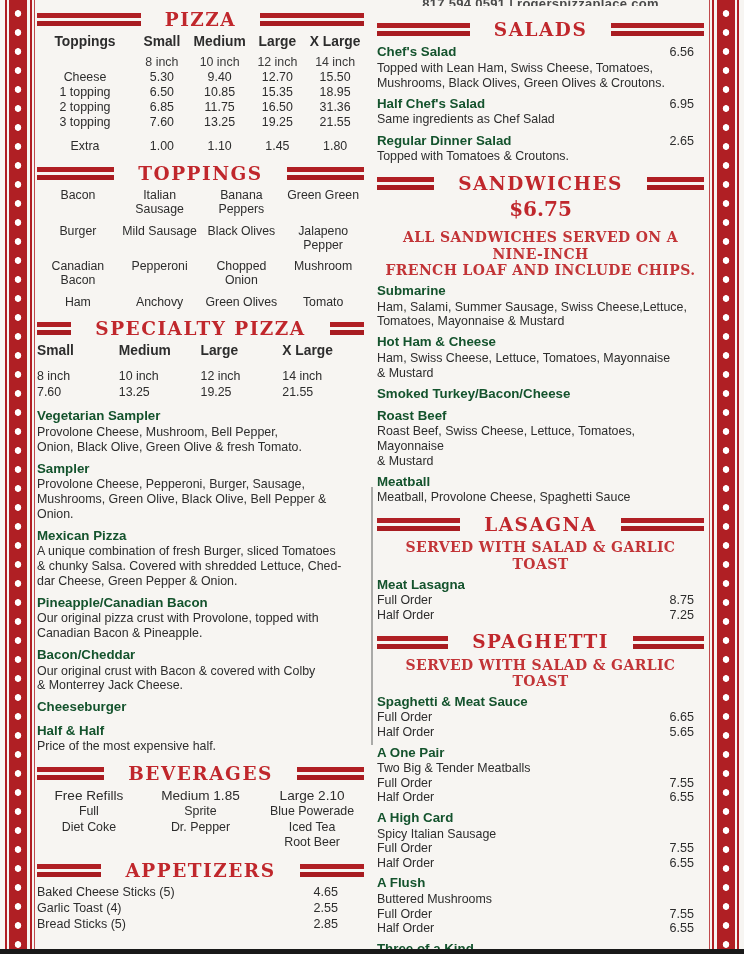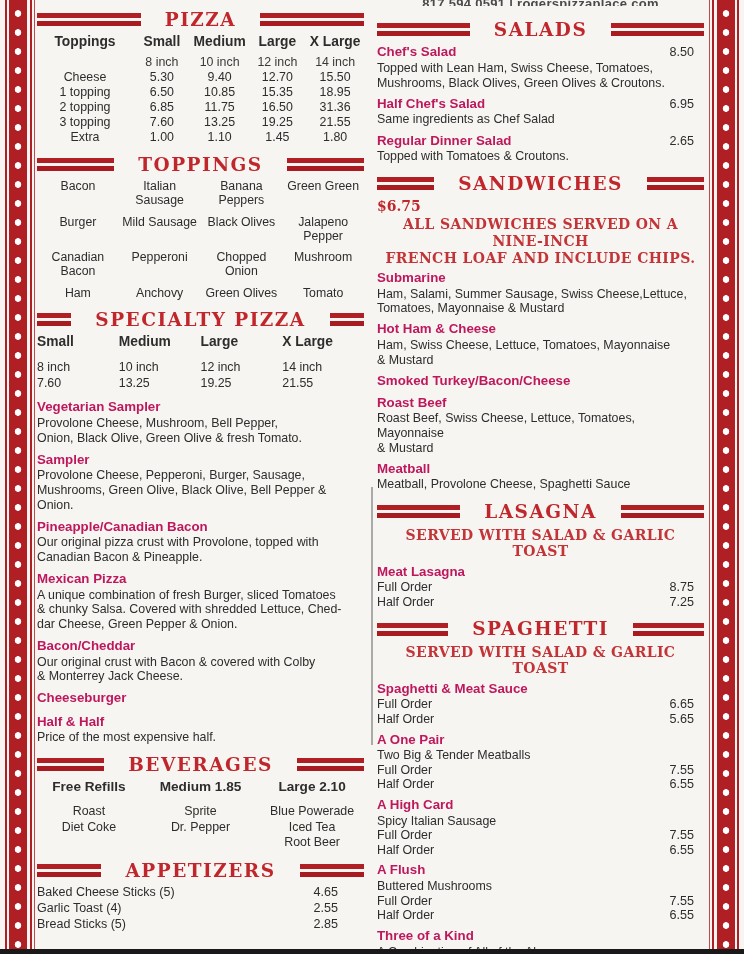--- a/index.html
+++ b/index.html
@@ -28,53 +28,53 @@
   .content{position:absolute;left:37px;right:40px;top:0;bottom:6px;display:flex;gap:13px;}
   .col{flex:1;min-width:0;}
   .phone{position:relative;top:-4px;height:10px;text-align:center;font-weight:bold;
     color:#4a4a4a;font-size:13px;letter-spacing:.3px;white-space:nowrap;overflow:hidden;}
   
   .shead{display:flex;align-items:center;gap:24px;margin:9px 0 4px;}
   .bars{flex:1;height:13px;min-width:30px;
     background:linear-gradient(to bottom,#b01f24 0 5px,rgba(0,0,0,0) 5px 8px,#a81c21 8px 13px);}
   .stitle{margin:0;font-family:"DejaVu Serif",serif;font-weight:bold;font-size:18.5px;
     letter-spacing:1.5px;color:#c0272c;white-space:nowrap;}
-  .big-price{font-family:"DejaVu Serif",serif;font-weight:bold;font-size:14px;color:#c0272c;
-    text-align:left;margin:0 0 2px;}
+  .big-price{font-family:"DejaVu Serif",serif;font-weight:bold;font-size:20px;color:#c0272c;
+    text-align:center;margin:0 0 8px;}
   .rnote{font-family:"DejaVu Serif",serif;font-weight:bold;font-size:14px;color:#c23437;
     text-align:center;letter-spacing:.4px;line-height:1.18;white-space:pre-line;margin-bottom:4px;}
   
   .prow{display:grid;grid-template-columns:96px 1fr 1fr 1fr 1fr;text-align:center;}
   .phead{font-weight:bold;font-size:13.8px;margin-bottom:2px;}
   .psizes{margin-top:5px;color:#3a3a3a;}
   .each-rows .prow{line-height:1.22;}
-  .pextra{}
+  .pextra{margin-top:9px;}
   .flat{display:contents;}
   
   .tgrid{display:grid;grid-template-columns:repeat(4,1fr);grid-template-rows:repeat(4,auto);
     grid-auto-flow:column;text-align:center;row-gap:7px;font-size:12.3px;margin:2px 0 2px;}
   
   .srow{display:grid;grid-template-columns:repeat(4,1fr);}
   .sheadrow{font-weight:bold;font-size:13.8px;margin-bottom:10px;}
   .scell{display:flex;flex-direction:column;line-height:1.25;}
   .stable{margin-bottom:8px;}
   
-  .iname{font-weight:bold;font-size:13.3px;line-height:1.25;color:#be185d;}
+  .iname{font-weight:bold;font-size:13.3px;line-height:1.25;color:#14532d;}
   .desc{white-space:pre-line;line-height:1.18;}
   .desc:empty{display:none;}
   .sitem{margin-bottom:6.5px;}
   .mitem{margin-bottom:5.5px;}
   .irow{display:flex;justify-content:space-between;padding-right:10px;align-items:baseline;}
   .price{font-size:12.6px;color:#2d2d2d;}
   
   .pitem{margin-bottom:5px;}
   .oline{display:flex;justify-content:space-between;padding-right:10px;line-height:1.16;}
   
   .bgrid{display:grid;grid-template-columns:1fr 1.15fr 1fr;text-align:center;margin-top:2px;}
-  .bhead{font-weight:bold;font-size:13.6px;margin-bottom:9px;}
+  .bhead{font-weight:normal;font-size:13.6px;}
   .blist div{line-height:1.25;}
   
   .arow{display:flex;justify-content:space-between;padding-right:26px;line-height:1.26;font-size:12.5px;}
 </style>
 </head>
 <body>
 
 <div class="band left">
   <div class="m"></div>
     <div class="l1"></div>
@@ -231,31 +231,31 @@
           <div class="desc">Provolone Cheese, Mushroom, Bell Pepper,
 Onion, Black Olive, Green Olive &amp; fresh Tomato.</div>
         </div>
           <div class="sitem">
           <div class="iname">Sampler</div>
           <div class="desc">Provolone Cheese, Pepperoni, Burger, Sausage,
 Mushrooms, Green Olive, Black Olive, Bell Pepper &amp;
 Onion.</div>
         </div>
           <div class="sitem">
-          <div class="iname">Pineapple/Canadian Bacon</div>
-          <div class="desc">Our original pizza crust with Provolone, topped with
-Canadian Bacon &amp; Pineapple.</div>
-        </div>
-          <div class="sitem">
           <div class="iname">Mexican Pizza</div>
           <div class="desc">A unique combination of fresh Burger, sliced Tomatoes
 &amp; chunky Salsa.  Covered with shredded Lettuce, Ched-
 dar Cheese, Green Pepper &amp; Onion.</div>
         </div>
           <div class="sitem">
+          <div class="iname">Pineapple/Canadian Bacon</div>
+          <div class="desc">Our original pizza crust with Provolone, topped with
+Canadian Bacon &amp; Pineapple.</div>
+        </div>
+          <div class="sitem">
           <div class="iname">Bacon/Cheddar</div>
           <div class="desc">Our original crust with Bacon &amp; covered with Colby
 &amp; Monterrey Jack Cheese.</div>
         </div>
           <div class="sitem">
           <div class="iname">Cheeseburger</div>
         </div>
           <div class="sitem">
           <div class="iname">Half &amp; Half</div>
           <div class="desc">Price of the most expensive half.</div>
@@ -267,21 +267,21 @@
       <div class="shead">
         <div class="bars"></div>
         <h2 class="stitle">BEVERAGES</h2>
         <div class="bars"></div>
       </div>
       <div class="bgrid">
         <div>
           <div class="bhead">Free Refills</div>
           <div class="blist">
 
-          <div>Roast</div>
+          <div>Full</div>
               <div>Diet Coke</div>
             </div>
         </div>
         <div>
           <div class="bhead">Medium 1.85</div>
           <div class="blist">
 
           <div>Sprite</div>
               <div>Dr. Pepper</div>
             </div>
@@ -331,21 +331,21 @@
       <div class="shead">
         <div class="bars"></div>
         <h2 class="stitle">SALADS</h2>
         <div class="bars"></div>
       </div>
       <div>
 
       <div class="mitem">
           <div class="irow">
             <span class="iname">Chef's Salad</span>
-            <span class="price">8.50</span>
+            <span class="price">6.56</span>
           </div>
           <div class="desc">Topped with Lean Ham, Swiss Cheese, Tomatoes,
 Mushrooms, Black Olives, Green Olives &amp; Croutons.</div>
         </div>
           <div class="mitem">
           <div class="irow">
             <span class="iname">Half Chef's Salad</span>
             <span class="price">6.95</span>
           </div>
           <div class="desc">Same ingredients as Chef Salad</div>

